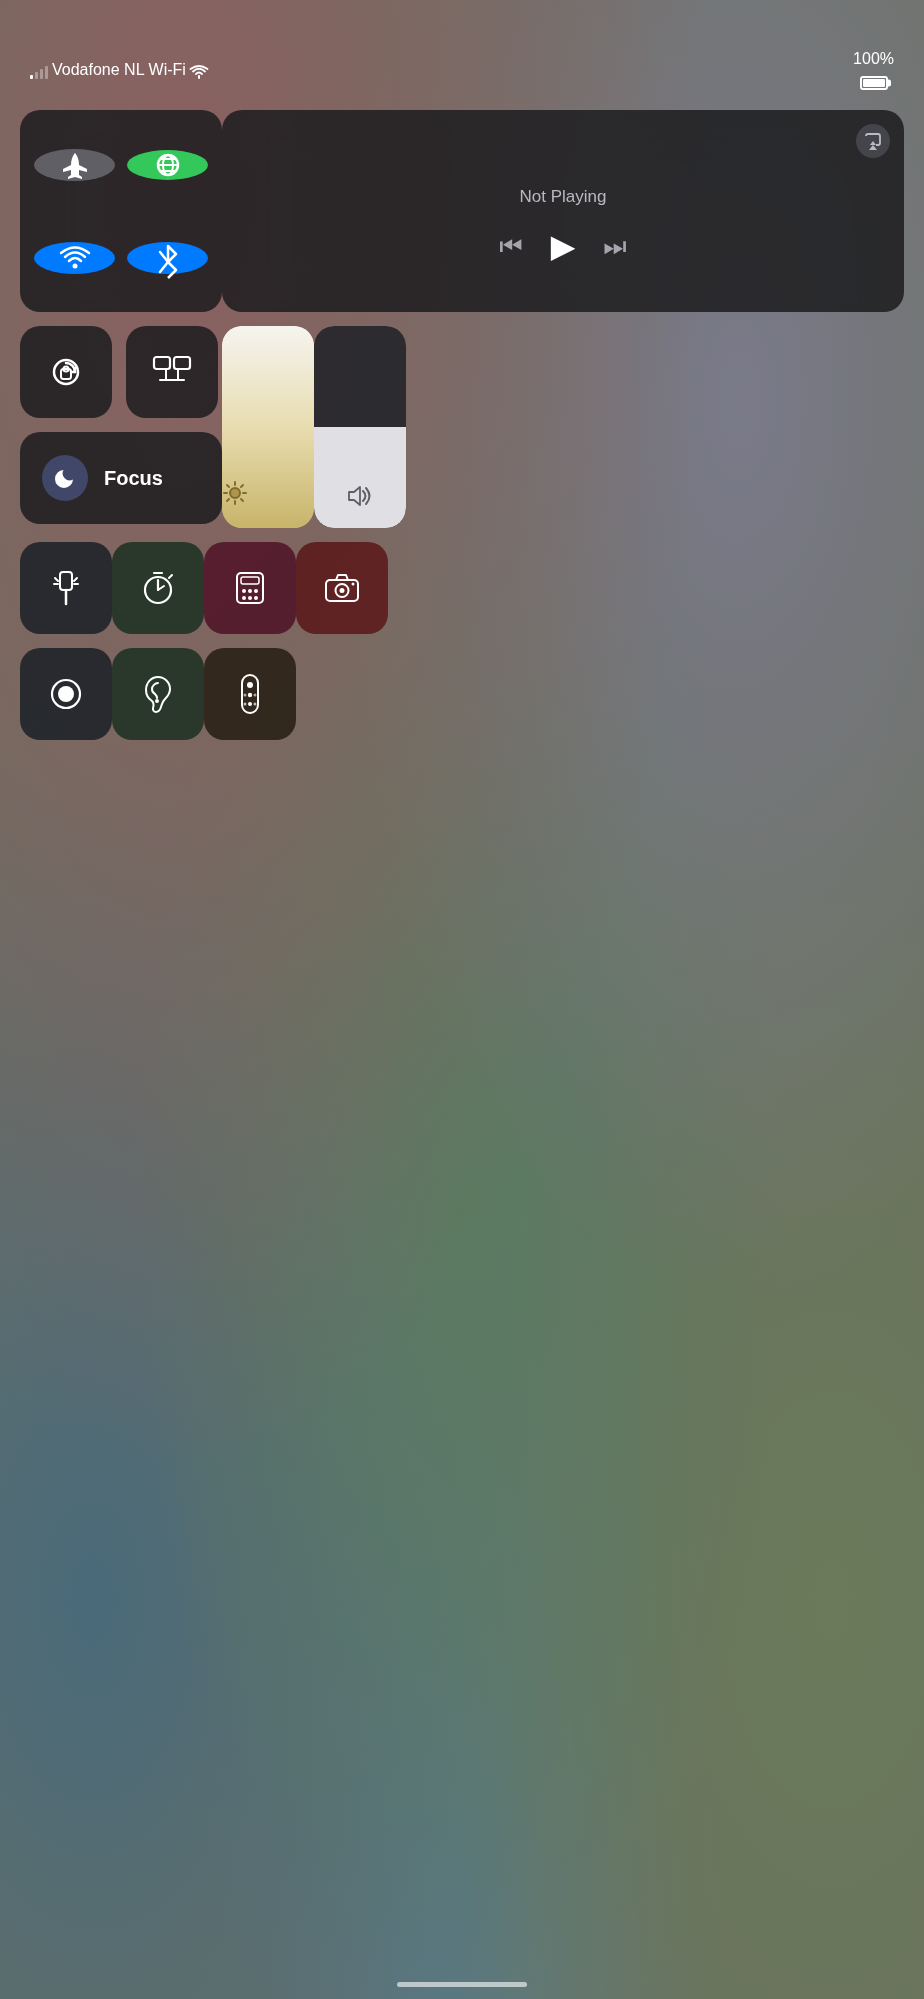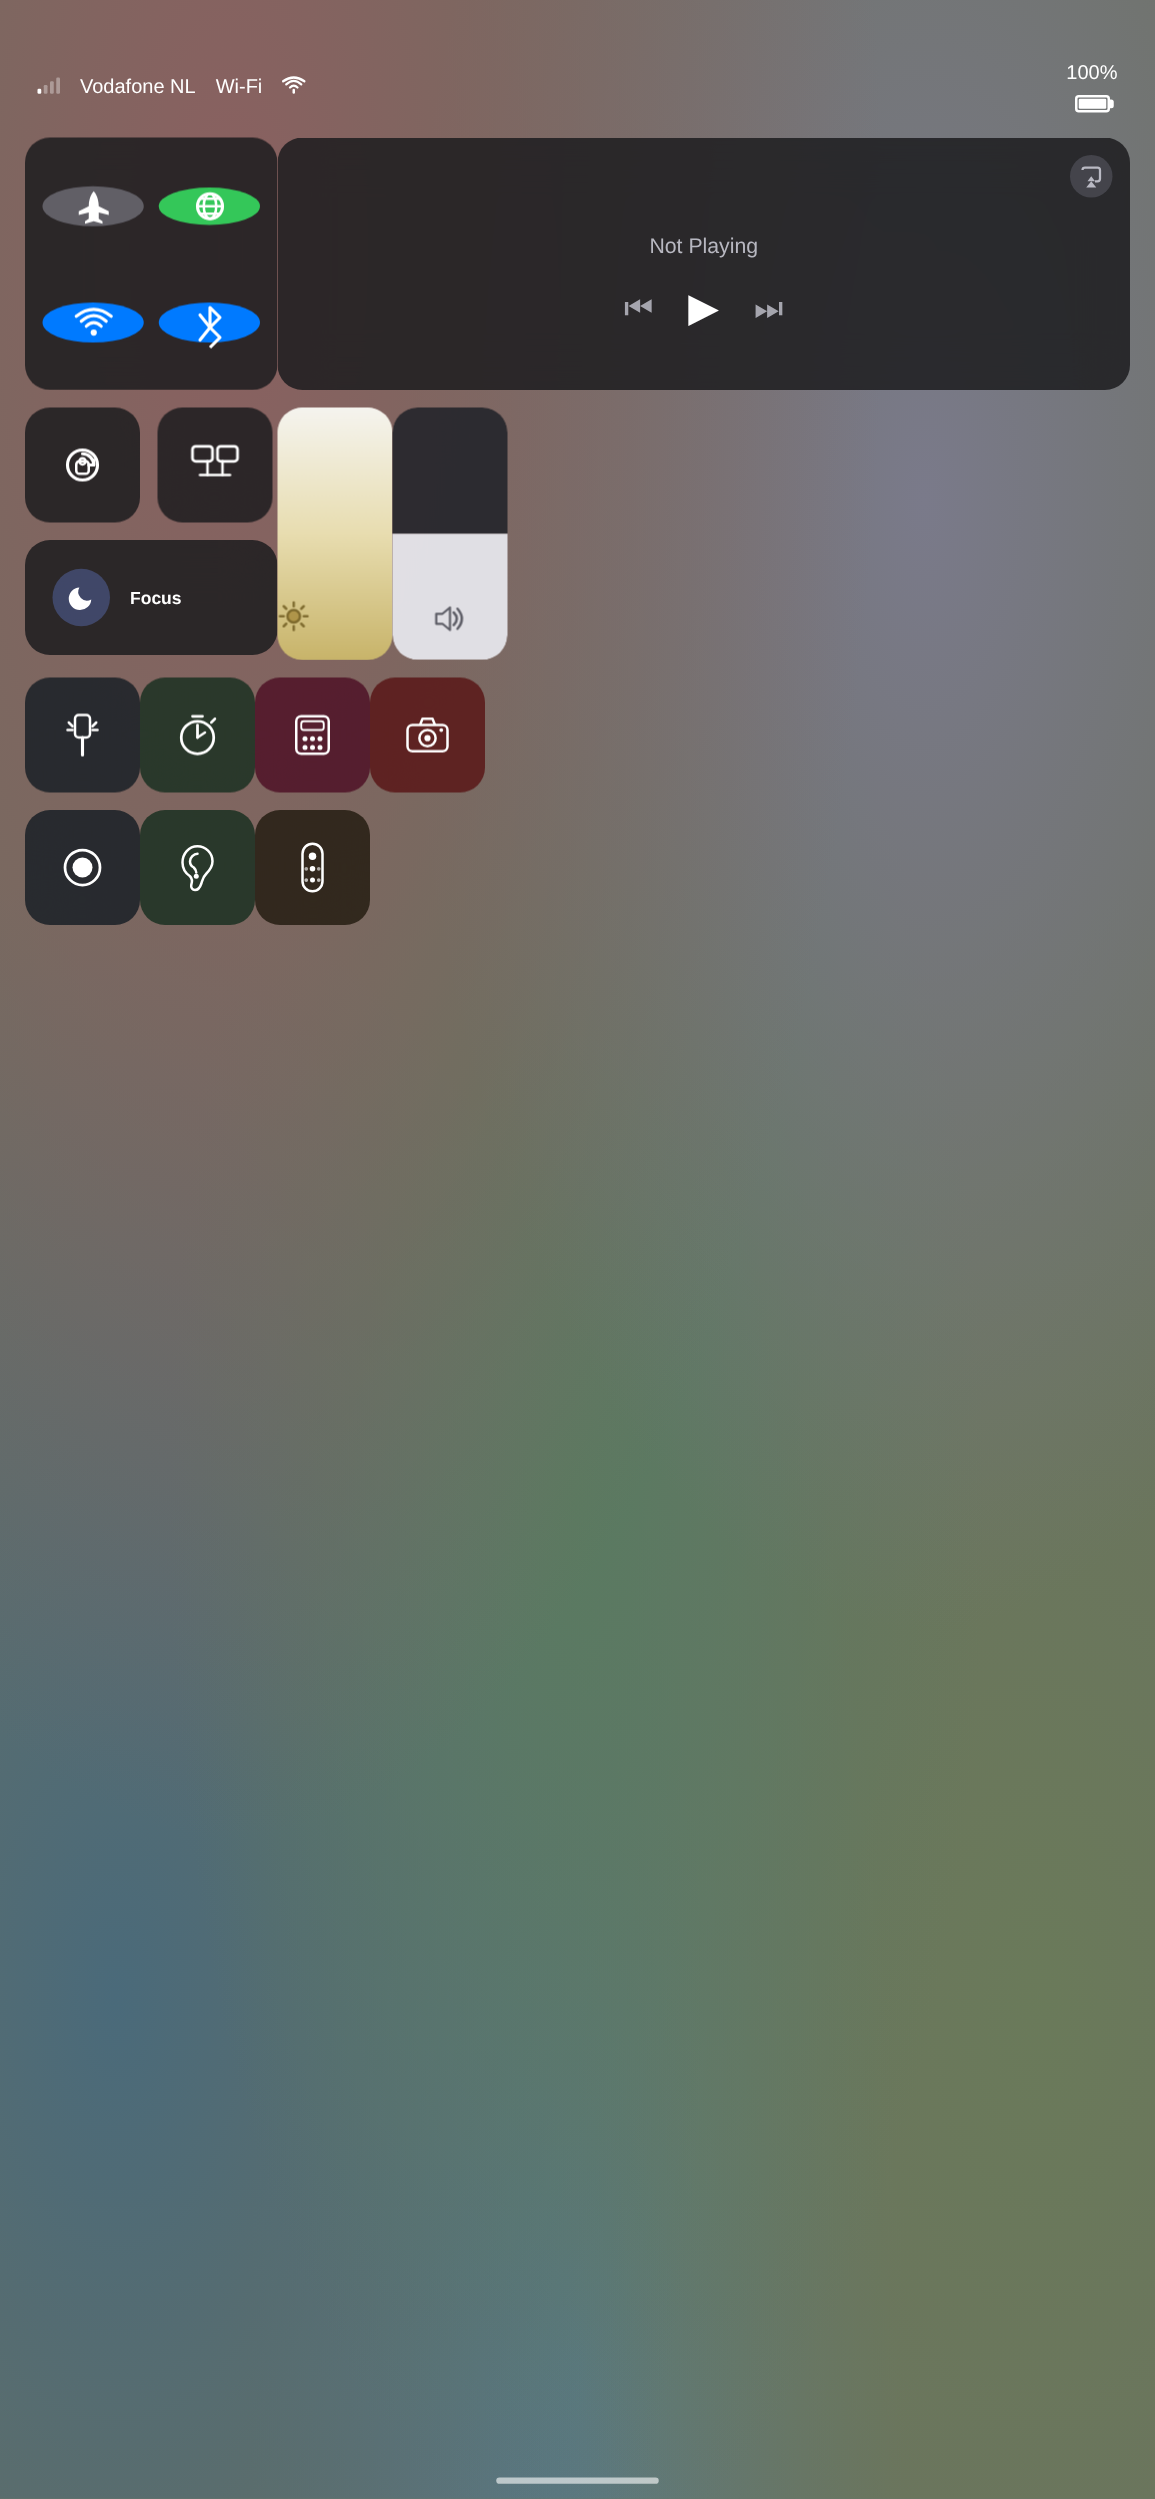--- a/index.html
+++ b/index.html
@@ -34,22 +34,22 @@
       justify-content: space-between;
       padding: 50px 30px 10px 30px;
       color: white;
       font-size: 16px;
       font-weight: 500;
       z-index: 10;
     }
 
     .status-left {
       display: flex;
-      align-items: flex-start;
-      gap: 16px;
+      align-items: flex-end;
+      gap: 4px;
     }
 
     .signal-bars {
       display: flex;
       align-items: flex-end;
       gap: 2px;
       height: 14px;
     }
 
     .signal-bar {
@@ -256,21 +256,21 @@
       height: 46px;
       background: rgba(70, 80, 120, 0.8);
       border-radius: 50%;
       display: flex;
       align-items: center;
       justify-content: center;
     }
 
     .focus-label {
       color: white;
-      font-size: 14px;
+      font-size: 20px;
       font-weight: 600;
     }
 
     
     .bottom-tile {
       width: 92px;
       height: 92px;
     }
 
     .tile-flashlight { background: rgba(28, 34, 40, 0.88); }

